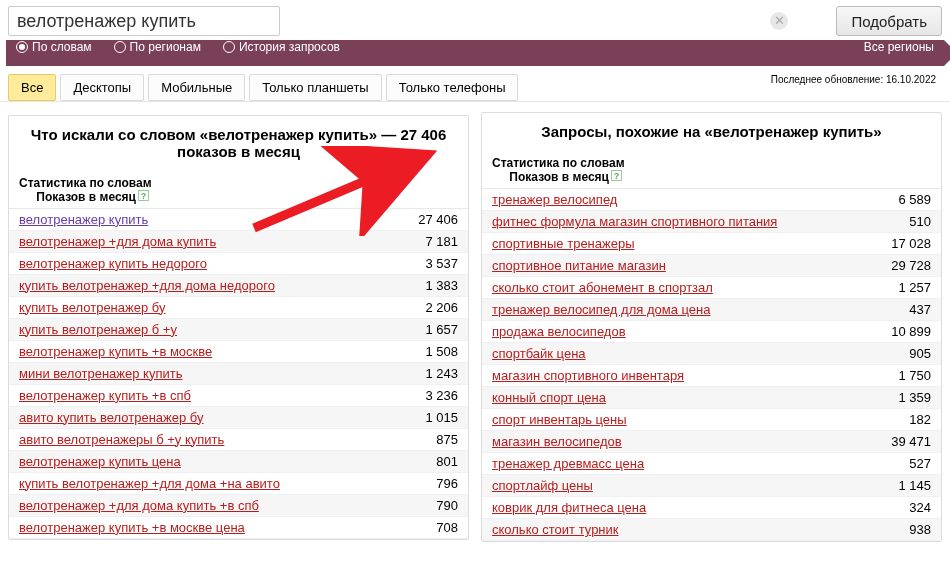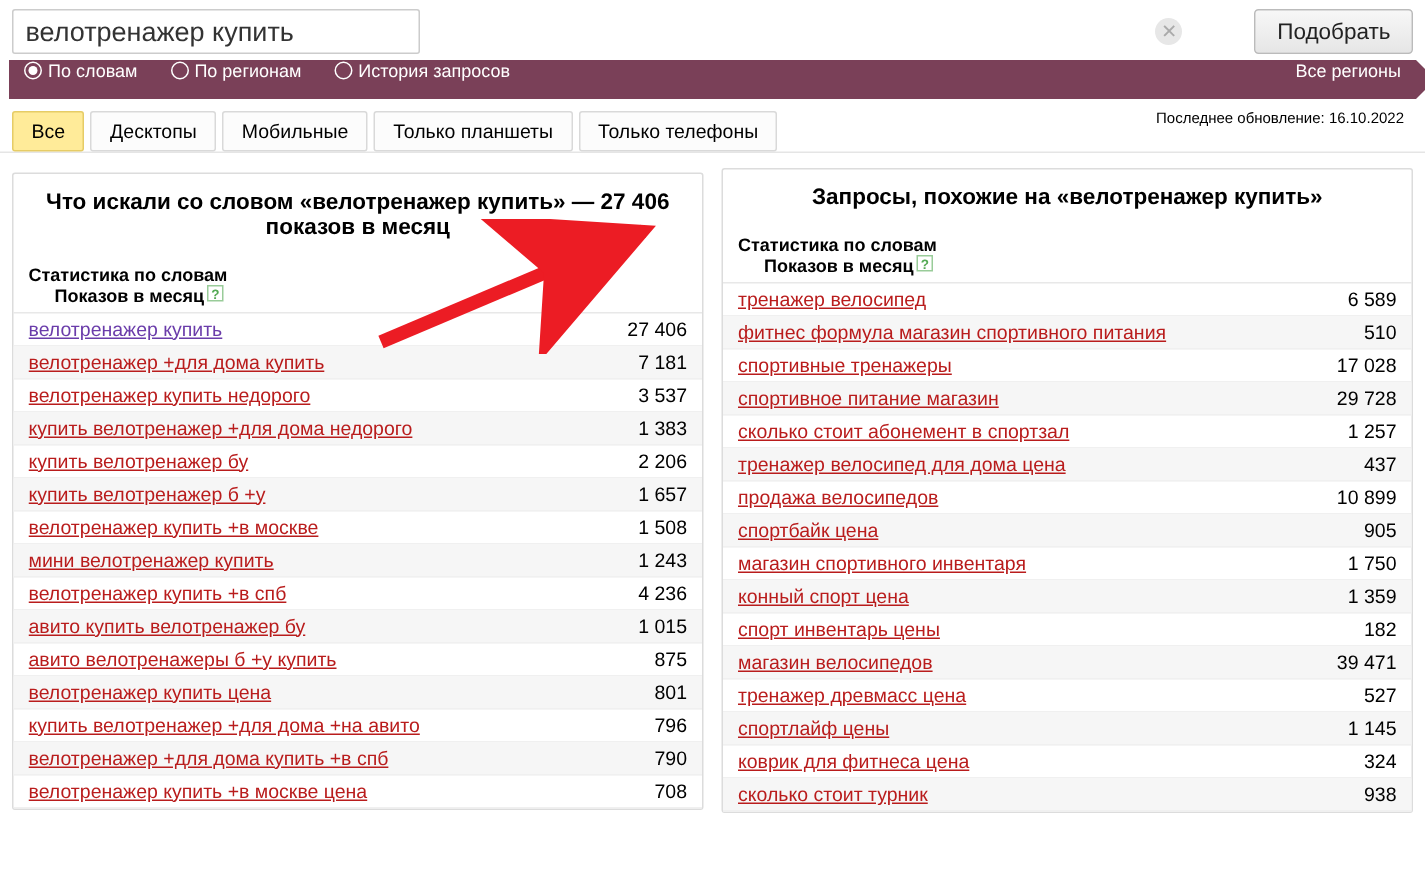--- a/index.html
+++ b/index.html
@@ -122,21 +122,21 @@
         <div class="row">
           <a>велотренажер купить +в москве</a>
           <span class="count">1 508</span>
         </div>
         <div class="row">
           <a>мини велотренажер купить</a>
           <span class="count">1 243</span>
         </div>
         <div class="row">
           <a>велотренажер купить +в спб</a>
-          <span class="count">4 236</span>
+          <span class="count">3 236</span>
         </div>
         <div class="row">
           <a>авито купить велотренажер бу</a>
           <span class="count">1 015</span>
         </div>
         <div class="row">
           <a>авито велотренажеры б +у купить</a>
           <span class="count">875</span>
         </div>
         <div class="row">

